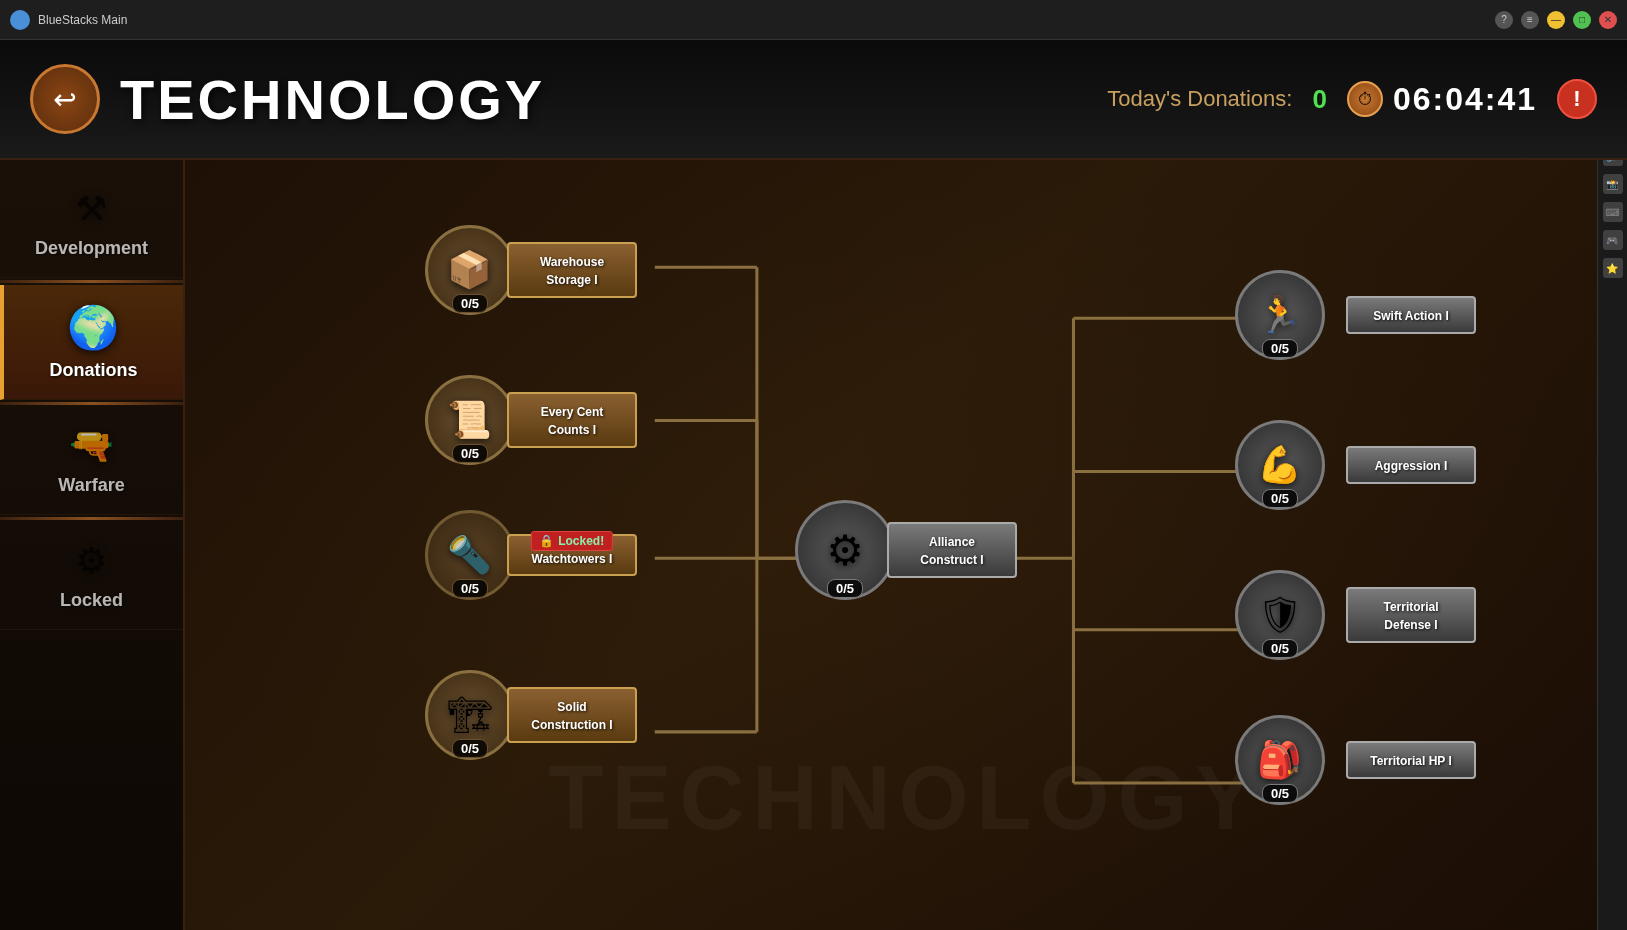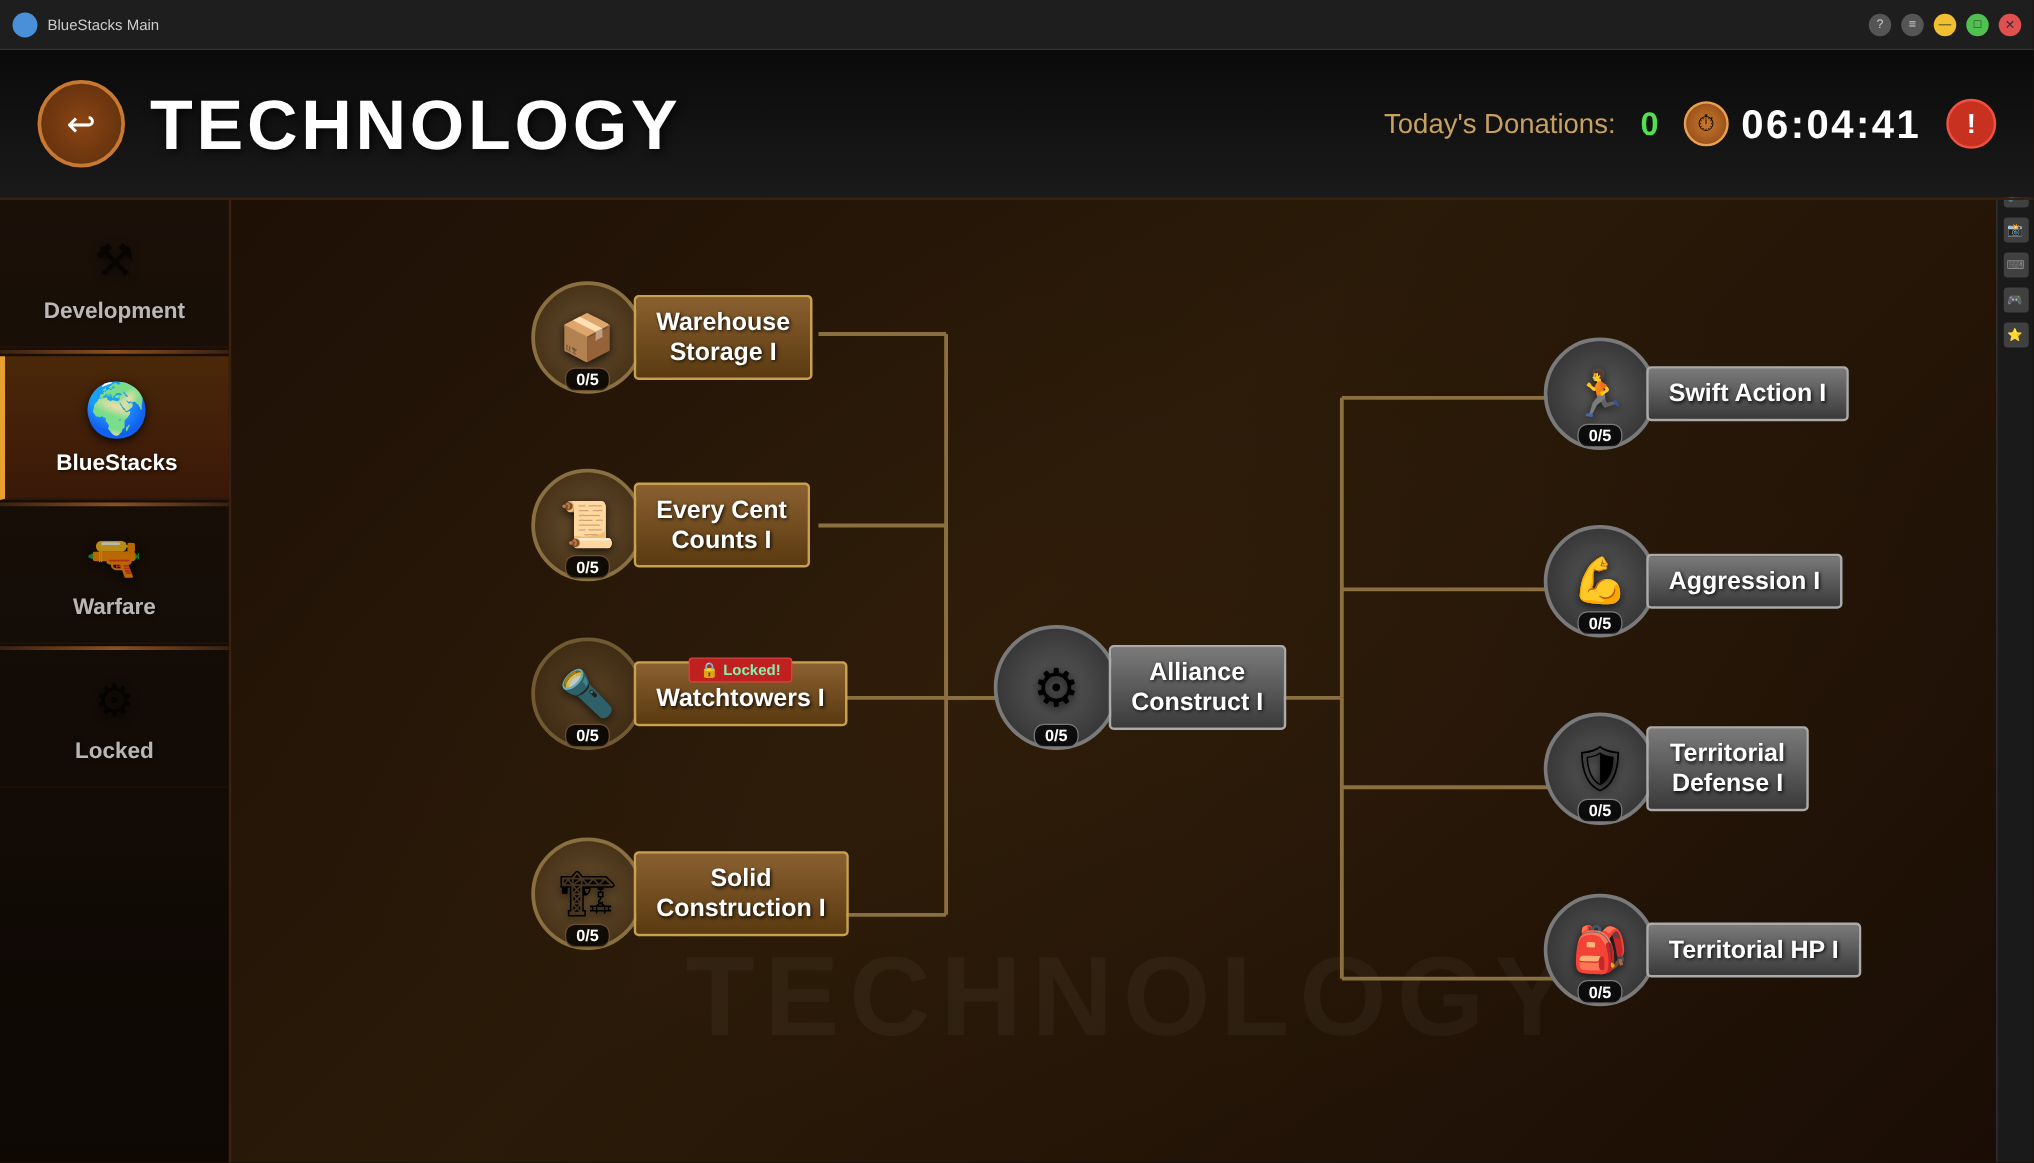--- a/index.html
+++ b/index.html
@@ -300,25 +300,26 @@
       padding: 8px 16px;
       min-width: 130px;
       text-align: center;
       position: relative;
       left: -8px;
     }
 
     .node-label-box.right-label {
       background: linear-gradient(180deg, #7a7a7a 0%, #3a3a3a 100%);
       border-color: #aaaaaa;
+      margin-left: 29px;
     }
 
     .node-label {
       color: #fff;
-      font-size: 20px;
+      font-size: 12px;
       font-weight: bold;
       text-shadow: 1px 1px 3px rgba(0,0,0,0.9);
       line-height: 1.2;
     }
 
     .locked-badge {
       position: absolute;
       top: -5px;
       left: 50%;
       transform: translateX(-50%);
@@ -391,21 +392,21 @@
   </div>
 
   <div class="side-nav">
     <div class="nav-item">
       <span class="nav-icon">⚒</span>
       <span class="nav-label">Development</span>
     </div>
     <div class="nav-divider"></div>
     <div class="nav-item active">
       <span class="nav-icon" style="font-size:42px">🌍</span>
-      <span class="nav-label">BlueStacks</span>
+      <span class="nav-label">Donations</span>
     </div>
     <div class="nav-divider"></div>
     <div class="nav-item">
       <span class="nav-icon">🔫</span>
       <span class="nav-label">Warfare</span>
     </div>
     <div class="nav-divider"></div>
     <div class="nav-item">
       <span class="nav-icon">⚙</span>
       <span class="nav-label">Locked</span>

